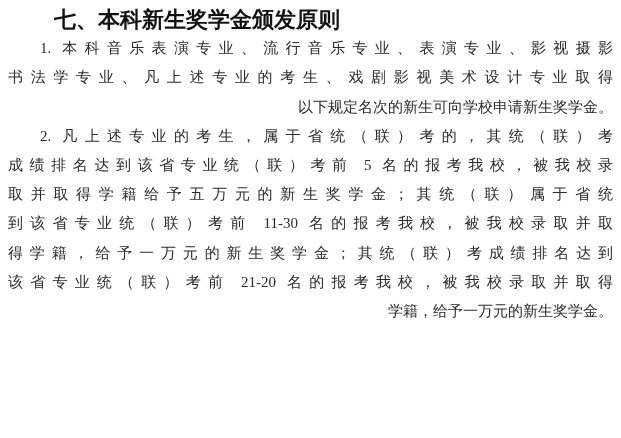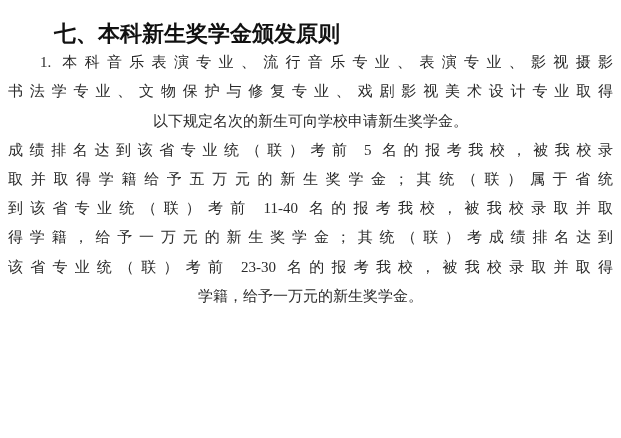--- a/index.html
+++ b/index.html
@@ -7,21 +7,21 @@
   body {
     width: 621px;
     height: 438px;
     overflow: hidden;
     font-family: "Liberation Serif", "DejaVu Serif", serif;
     color: #2a2a2a;
   }
   .page {
     width: 621px;
     height: 438px;
-    padding: 19px 8px 0 8px;
+    padding: 5px 8px 0 8px;
     background: #ffffff;
   }
   .doc-title {
     font-family: "Liberation Sans", "DejaVu Sans", sans-serif;
     font-weight: 700;
     font-size: 22px;
     line-height: 29.2px;
     padding-left: 46px;
     color: #111111;
     white-space: nowrap;
@@ -32,38 +32,39 @@
     color: #2a2a2a;
   }
   .just {
     text-align: justify;
     text-align-last: justify;
   }
   .indent {
     padding-left: 32px;
   }
   .left {
-    text-align: center;
+    text-align: right;
   }
 </style>
 </head>
 <body>
 
 <div class="page">
 
   <div class="doc-title">七、本科新生奖学金颁发原则</div>
 
   <div class="paragraph">
     <div class="line just indent">1. 本科音乐表演专业、流行音乐专业、表演专业、影视摄影</div>
-    <div class="line just">书法学专业、文物保护与修复专业、戏剧影视美术设计专业取得</div>
+    <div class="line just">书法学专业、凡上述专业的考生、戏剧影视美术设计专业取得</div>
     <div class="line left">以下规定名次的新生可向学校申请新生奖学金。</div>
   </div>
 
   <div class="paragraph">
+    <div class="line just indent">2. 凡上述专业的考生，属于省统（联）考的，其统（联）考</div>
     <div class="line just">成绩排名达到该省专业统（联）考前 5 名的报考我校，被我校录</div>
     <div class="line just">取并取得学籍给予五万元的新生奖学金；其统（联）属于省统</div>
-    <div class="line just">到该省专业统（联）考前 11-40 名的报考我校，被我校录取并取</div>
+    <div class="line just">到该省专业统（联）考前 11-30 名的报考我校，被我校录取并取</div>
     <div class="line just">得学籍，给予一万元的新生奖学金；其统（联）考成绩排名达到</div>
-    <div class="line just">该省专业统（联）考前 23-30 名的报考我校，被我校录取并取得</div>
+    <div class="line just">该省专业统（联）考前 21-20 名的报考我校，被我校录取并取得</div>
     <div class="line left">学籍，给予一万元的新生奖学金。</div>
   </div>
 
 </div>
 
 </body></html>

